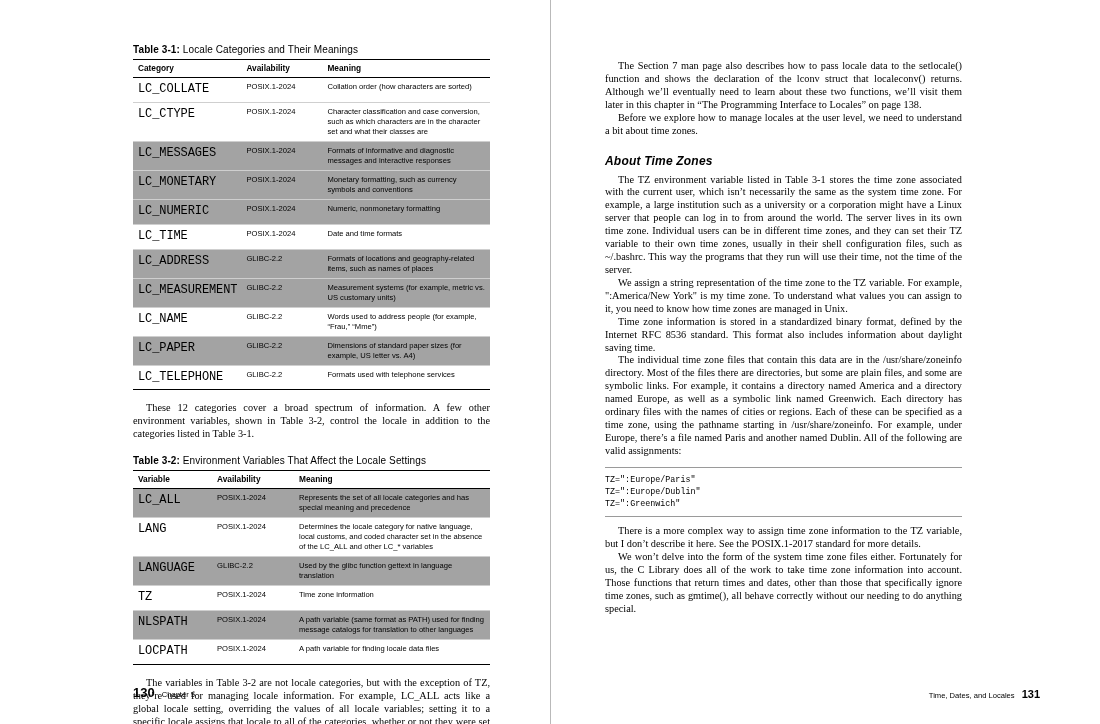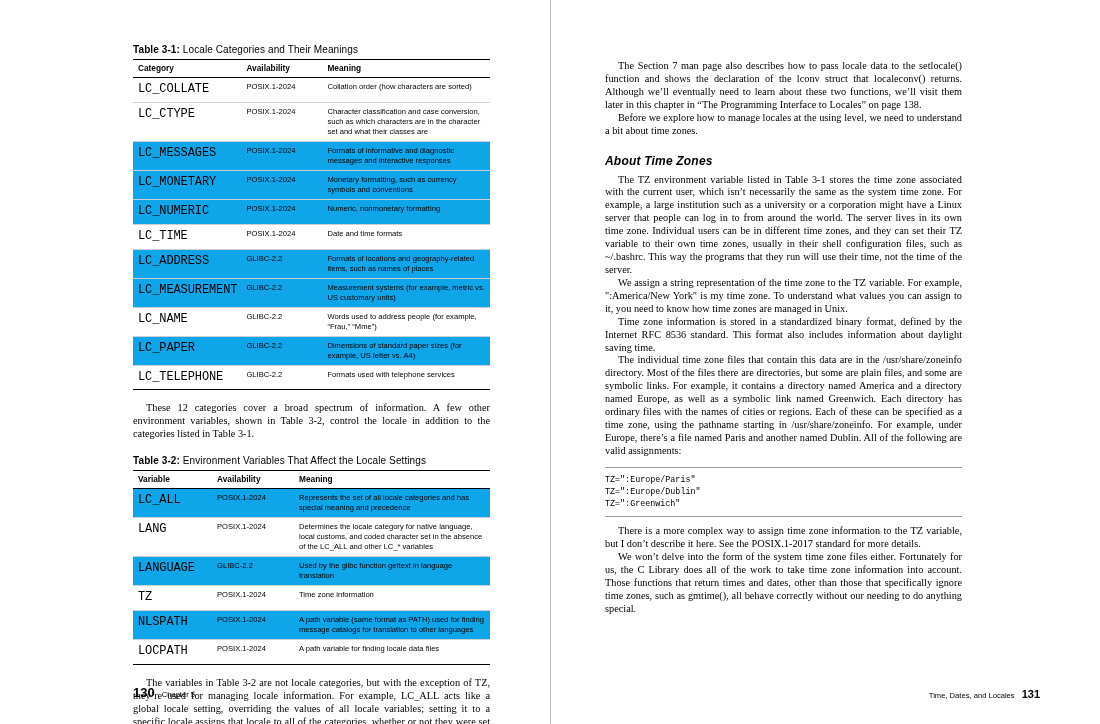--- a/index.html
+++ b/index.html
@@ -64,21 +64,21 @@
     border-top: 1.4px solid #000;
     border-bottom: 1.2px solid #000;
     vertical-align: bottom;
   }
   table.loc td {
     padding: 4px 4px 4px 5px;
     vertical-align: top;
     border-bottom: 0.6px solid #cfcfcf;
   }
   table.loc tr.shade td {
-    background: #0ea5e9;
+    background: #a3a3a3;
   }
   table.loc tr:last-child td {
     border-bottom: 1.2px solid #000;
   }
   .mono {
     font-family: "Liberation Mono", monospace;
     font-size: 12px;
     letter-spacing: -0.1px;
   }
   td.c1 { width: 86px; }
@@ -292,21 +292,21 @@
     <div class="footer footer-left">
       <span class="pnum">130</span>
       <span class="chap">Chapter 5</span>
     </div>
   </div>
 
   <div class="page page-right">
     <div class="content">
 
       <p class="body">The Section 7 man page also describes how to pass locale data to the setlocale() function and shows the declaration of the lconv struct that localeconv() returns. Although we’ll eventually need to learn about these two functions, we’ll visit them later in this chapter in “The Programming Interface to Locales” on page 138.</p>
-      <p class="body">Before we explore how to manage locales at the using level, we need to understand a bit about time zones.</p>
+      <p class="body">Before we explore how to manage locales at the user level, we need to understand a bit about time zones.</p>
 
       <h2 class="sect">About Time Zones</h2>
 
       <p class="body">The TZ environment variable listed in Table 3-1 stores the time zone associated with the current user, which isn’t necessarily the same as the system time zone. For example, a large institution such as a university or a corporation might have a Linux server that people can log in to from around the world. The server lives in its own time zone. Individual users can be in different time zones, and they can set their TZ variable to their own time zones, usually in their shell configuration files, such as ~/.bashrc. This way the programs that they run will use their time, not the time of the server.</p>
       <p class="body">We assign a string representation of the time zone to the TZ variable. For example, ":America/New York" is my time zone. To understand what values you can assign to it, you need to know how time zones are managed in Unix.</p>
       <p class="body">Time zone information is stored in a standardized binary format, defined by the Internet RFC 8536 standard. This format also includes information about daylight saving time.</p>
       <p class="body">The individual time zone files that contain this data are in the /usr/share/zoneinfo directory. Most of the files there are directories, but some are plain files, and some are symbolic links. For example, it contains a directory named America and a directory named Europe, as well as a symbolic link named Greenwich. Each directory has ordinary files with the names of cities or regions. Each of these can be specified as a time zone, using the pathname starting in /usr/share/zoneinfo. For example, under Europe, there’s a file named Paris and another named Dublin. All of the following are valid assignments:</p>
 
       <div class="code-block">
         <div>TZ=":Europe/Paris"</div>

